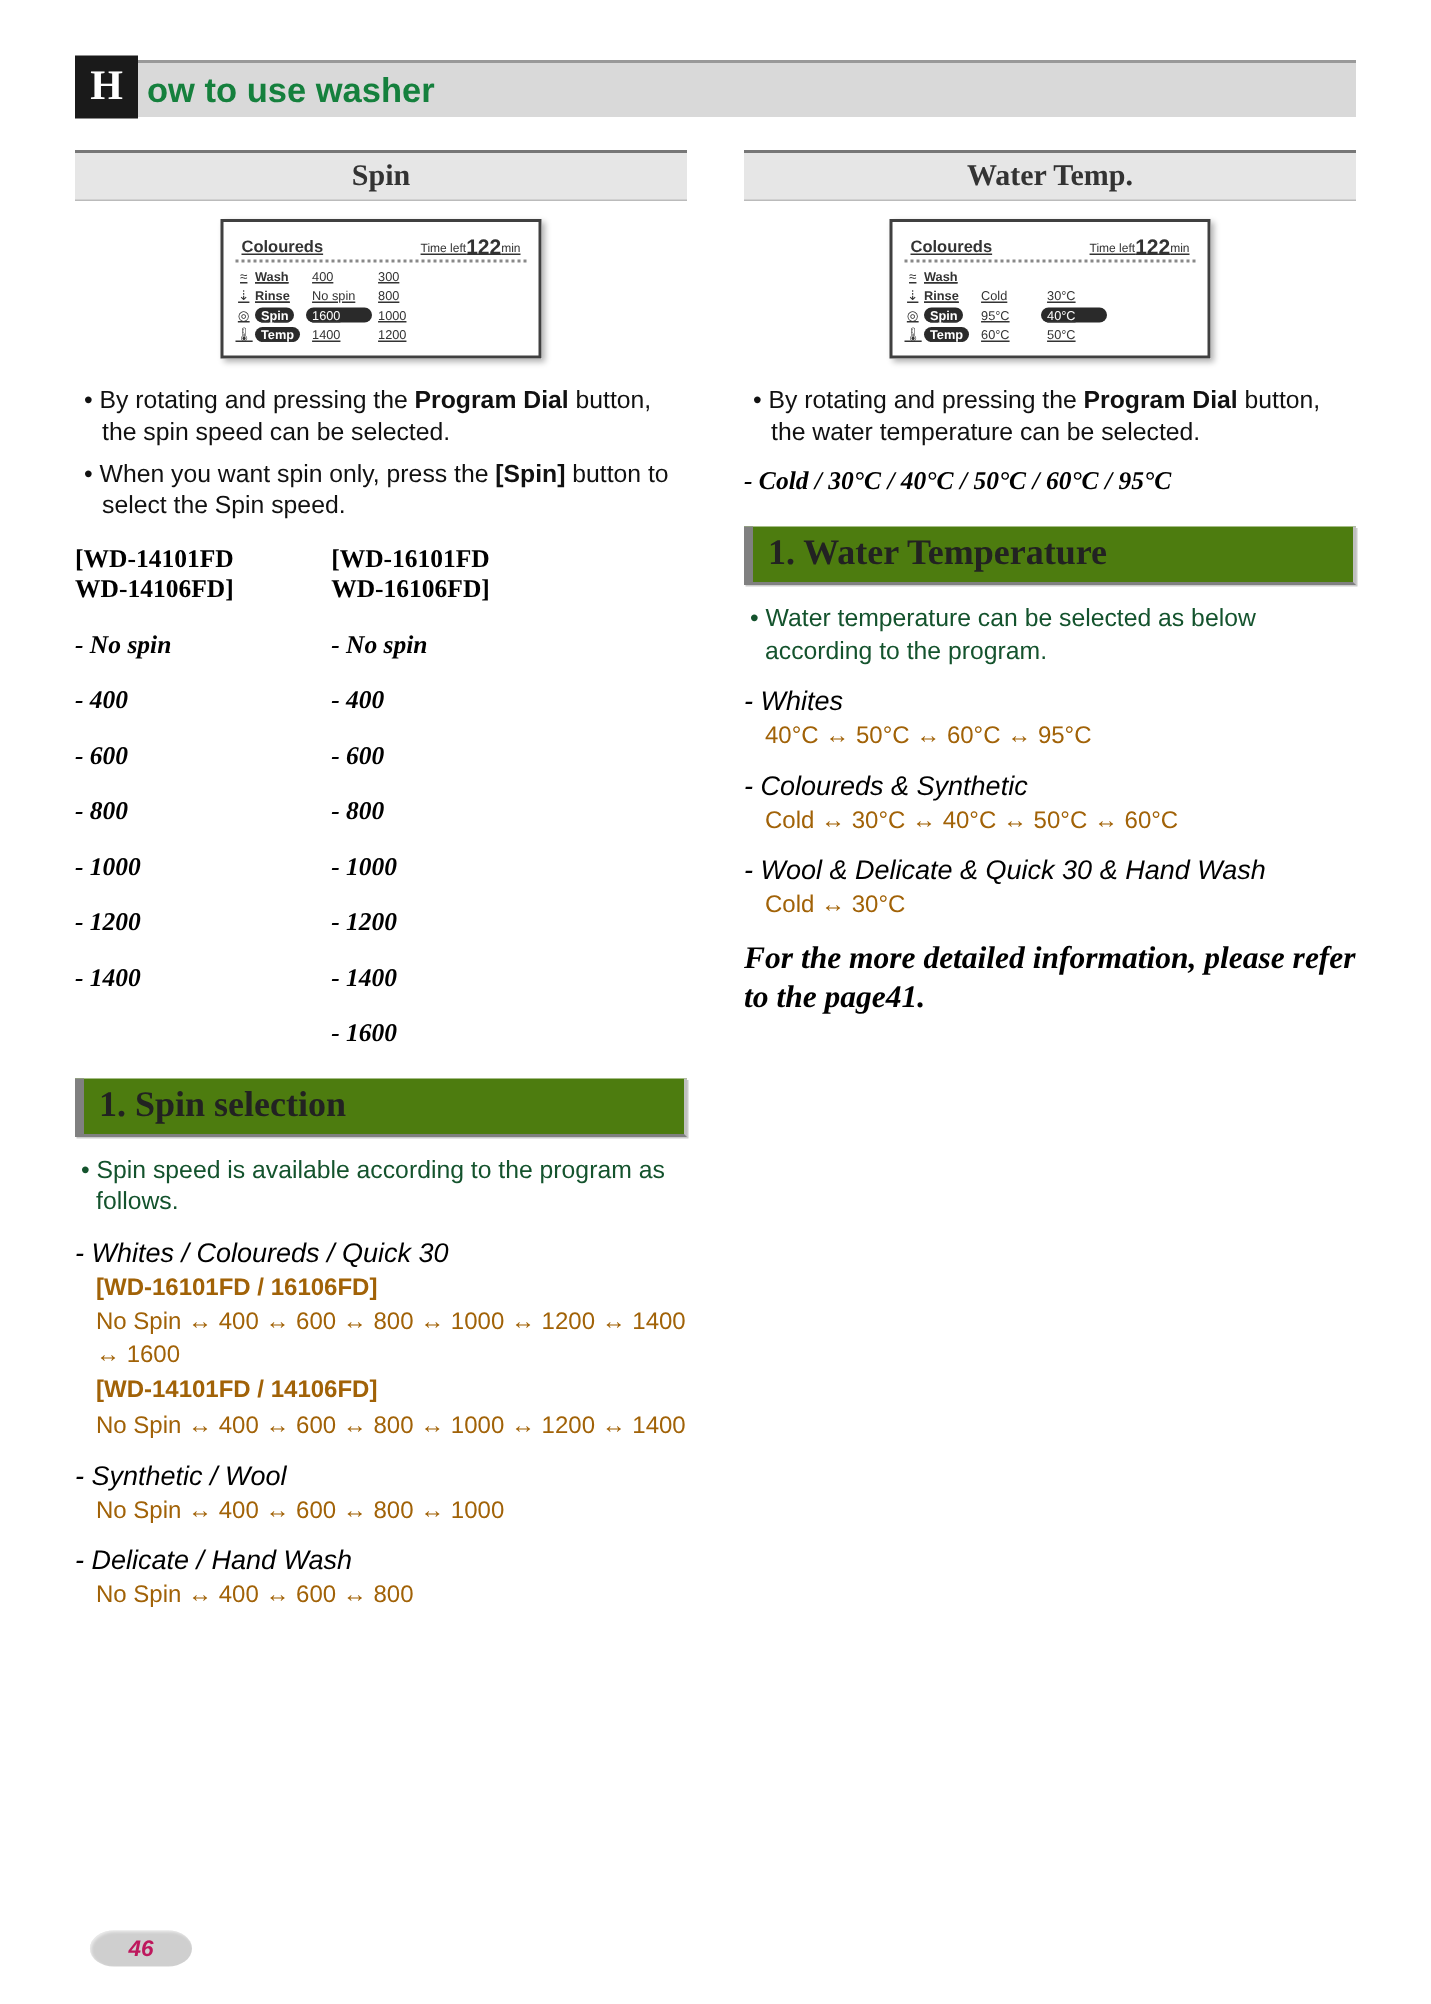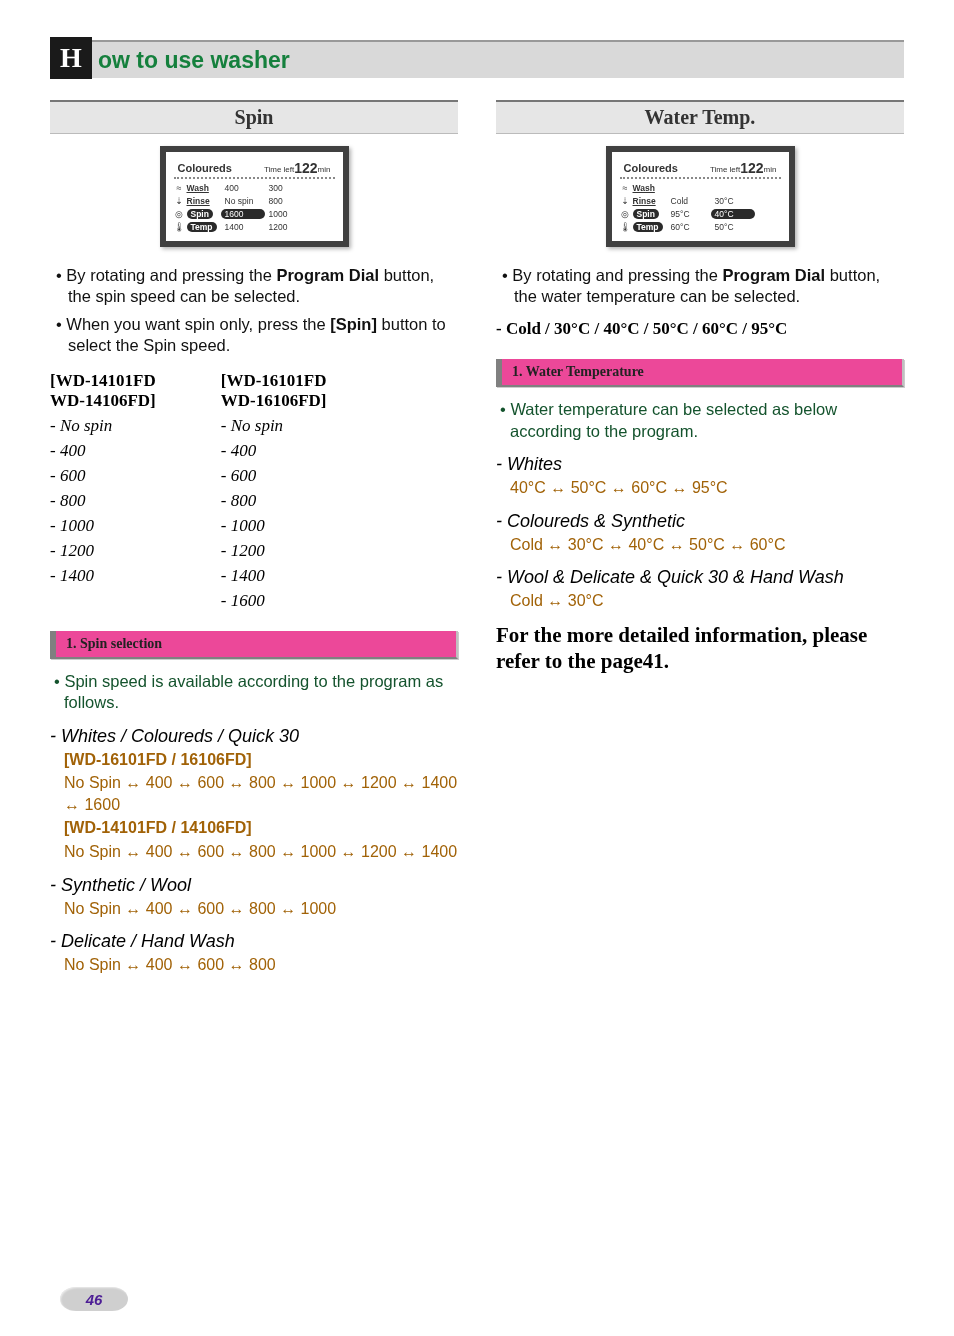--- a/index.html
+++ b/index.html
@@ -60,29 +60,30 @@
     border-bottom: 1px solid #bbb;
     text-align: center;
     font-family: "Century Schoolbook", "Bookman Old Style", Georgia, serif;
     font-weight: bold;
     font-size: 20px;
     color: #333;
     padding: 4px 0;
     margin-bottom: 12px;
   }
   .lcd-wrapper {
-    border: 6px solid #404040;
-    width: 189px;
+    border: 2px solid #404040;
+    width: 214px;
     margin: 10px auto 18px auto;
     padding: 8px;
     box-sizing: border-box;
     font-family: Arial, sans-serif;
     font-size: 10px;
     color: #333;
     box-shadow: 2px 2px 4px rgba(0,0,0,0.3);
+    text-decoration: underline;
   }
   .lcd-top {
     display: flex;
     justify-content: space-between;
     align-items: baseline;
     padding: 0 4px 1px 4px;
     border-bottom: 2px dotted #888;
     margin-bottom: 2px;
   }
   .lcd-top .prog { font-weight: bold; font-size: 11px; }
@@ -131,50 +132,51 @@
     font-size: 16.5px;
     line-height: 1.3;
     color: #111;
     margin: 6px 0 6px 0;
     padding-left: 18px;
     text-indent: -12px;
   }
   .body-text .bold { font-weight: bold; }
   .serif-italic {
     font-family: "Times New Roman", serif;
+    font-style: italic;
     font-weight: bold;
     font-size: 17px;
     line-height: 1.25;
     color: #000;
     margin: 10px 0;
   }
   .spin-options {
     display: flex;
     gap: 65px;
     font-family: "Times New Roman", serif;
     margin-top: 14px;
   }
   .spin-col .model {
     font-weight: bold;
     font-size: 17px;
   }
   .spin-col .opt {
-    font-weight: normal;
+    font-weight: bold;
     font-style: italic;
     font-size: 17px;
-    margin-top: 5px;
+    margin-top: 17px;
   }
   .sub-heading {
-    background: #ec4899;
+    background: #4d7c0f;
     border-left: 6px solid #808080;
     border-bottom: 2px solid #808080;
     border-right: 2px solid #c0c0c0;
     font-family: "Century Schoolbook", "Bookman Old Style", Georgia, serif;
     font-weight: bold;
-    font-size: 14px;
+    font-size: 24px;
     color: #222;
     padding: 5px 10px;
     margin: 20px 0 12px 0;
     box-shadow: 1px 1px 0 #ccc;
   }
   .body-text-noindent {
     font-family: Helvetica, Arial, sans-serif;
     font-size: 16.5px;
     line-height: 1.3;
     color: #14532d;
@@ -207,21 +209,21 @@
     border-radius: 16px 16px 16px 16px / 12px 12px 12px 12px;
     width: 68px;
     height: 24px;
     display: flex;
     align-items: center;
     justify-content: center;
     font-family: Arial, sans-serif;
     font-weight: bold;
     font-style: italic;
     font-size: 15px;
-    color: #4c1d95;
+    color: #be185d;
     box-shadow: inset 1px 1px 2px rgba(255,255,255,.6);
   }
 </style>
 </head>
 <body>
 
 <div class="page">
 
   <div class="header-banner">
     <div class="h-box">H</div>

